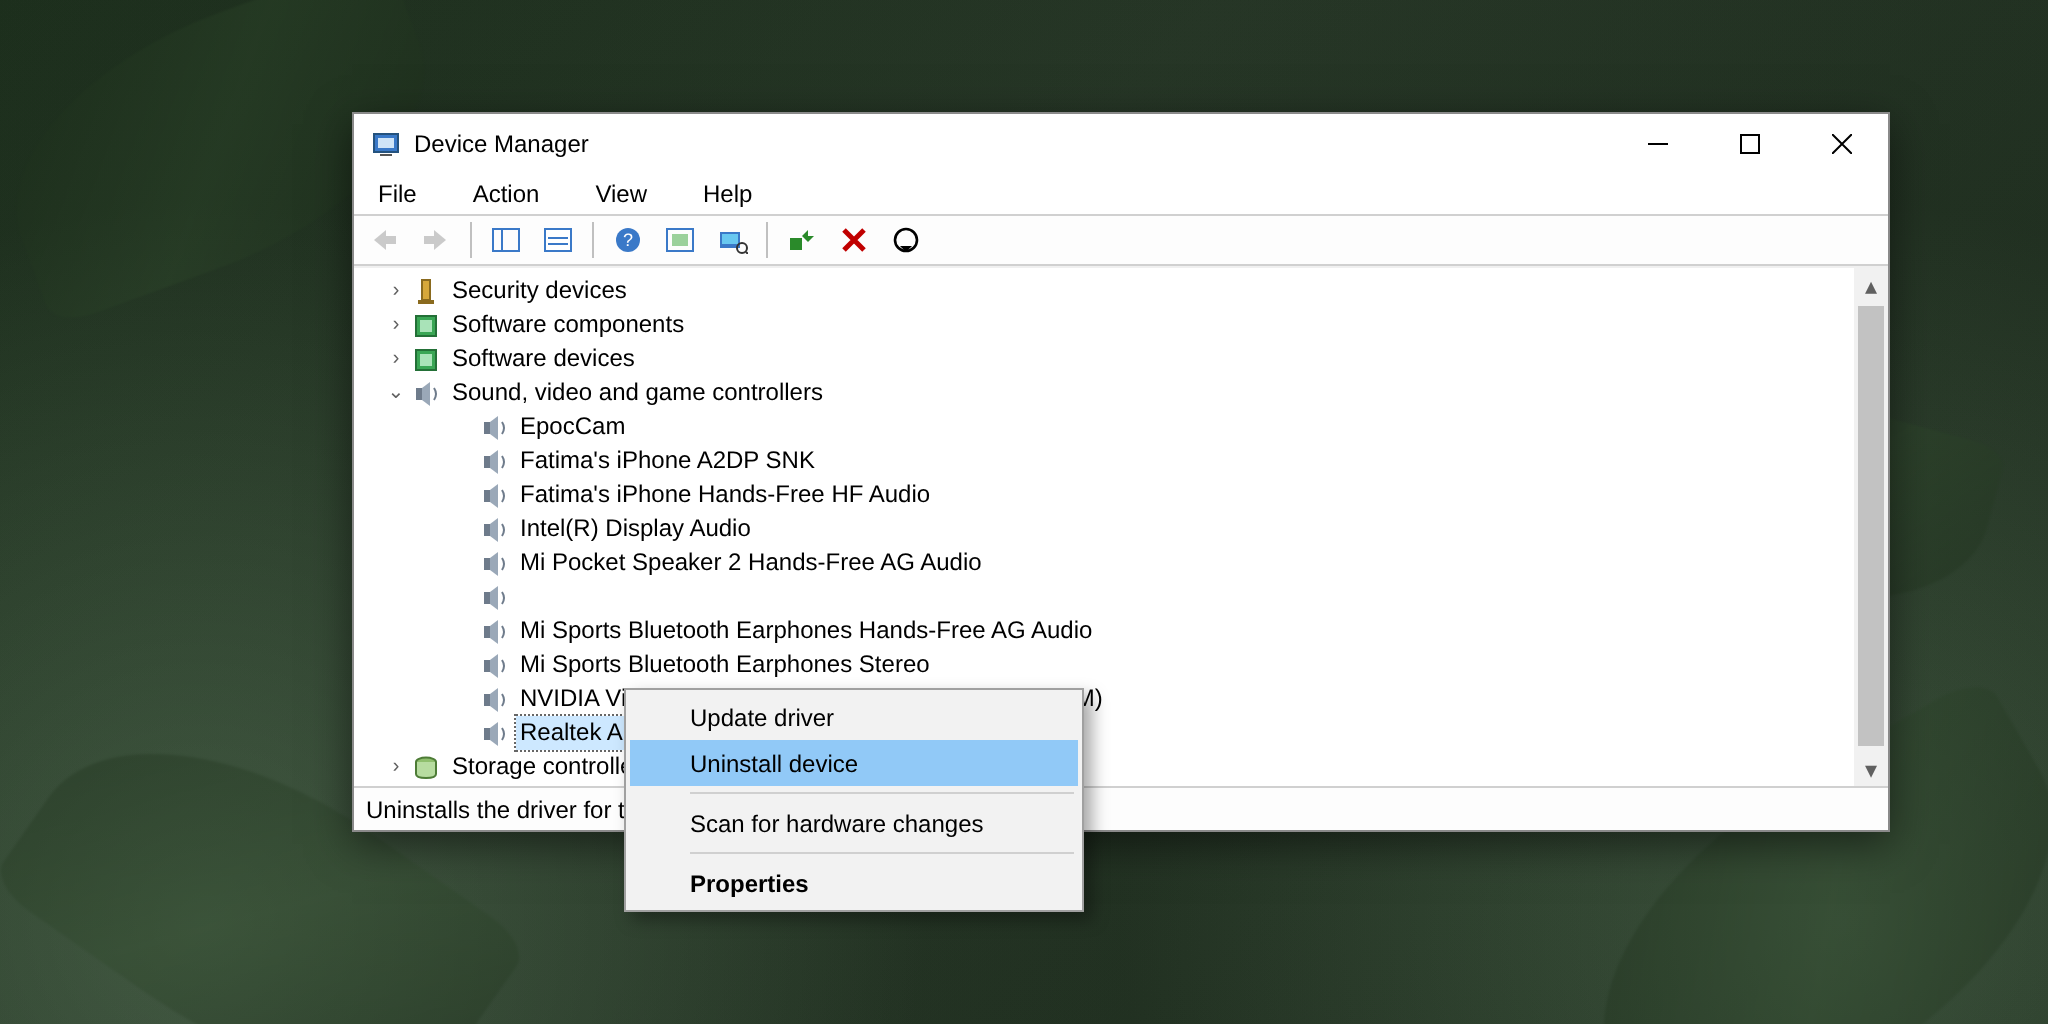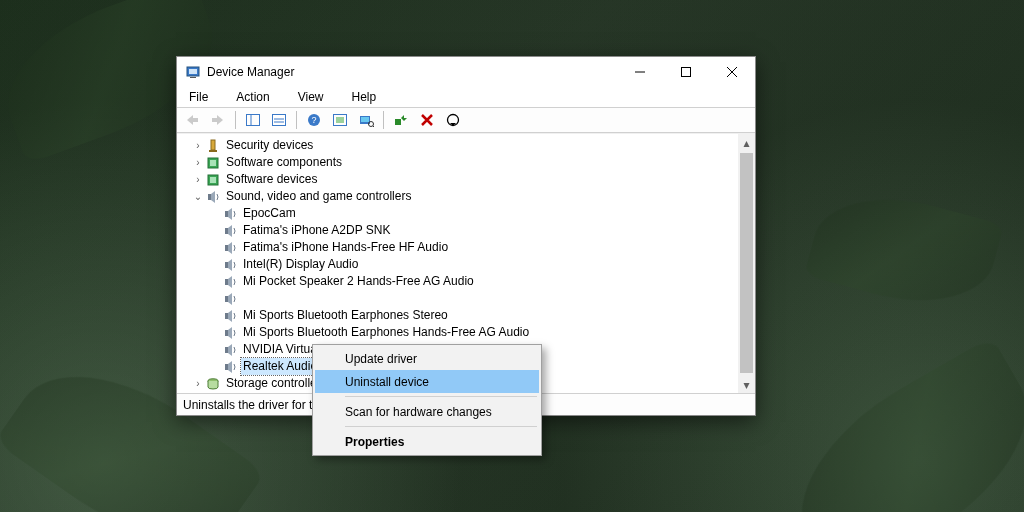--- a/index.html
+++ b/index.html
@@ -13,21 +13,21 @@
   }
   .leaf { position: absolute; background: linear-gradient(130deg, #1a2a18 0%, #304a2c 50%, #1a2a18 100%); border-radius: 60% 10% 60% 10%; opacity: 0.35; filter: blur(0.5px); }
   .leaf.l1 { width: 220px; height: 120px; top: 10px; left: 0; transform: rotate(-20deg); }
   .leaf.l2 { width: 240px; height: 130px; bottom: -10px; left: 10px; transform: rotate(35deg); }
   .leaf.l3 { width: 260px; height: 140px; bottom: -20px; right: -20px; transform: rotate(-30deg); }
   .leaf.l4 { width: 180px; height: 100px; top: 200px; right: 30px; transform: rotate(15deg); }
 
   .window {
     position: absolute;
     top: 56px; left: 176px;
-    width: 580px; height: 360px;
+    width: 769px; height: 360px;
     background: #fff;
     border: 1px solid #8a8a8a;
     box-shadow: 0 6px 20px rgba(0,0,0,0.5);
     display: flex; flex-direction: column;
     font-size: 12px;
     color: #000;
   }
   .titlebar {
     height: 30px; display: flex; align-items: center;
     padding-left: 8px;
@@ -52,21 +52,21 @@
   .vscroll .track { flex:1; position:relative; }
   .vscroll .thumb { position:absolute; left:2px; right:2px; top:2px; height:220px; background:#c2c2c2; }
 
   .node { display:flex; align-items:center; height:17px; line-height:17px; white-space:nowrap; }
   .exp { width:14px; text-align:center; color:#606060; font-size:10px; user-select:none; }
   .node .nicon { width:16px; height:16px; display:inline-flex; align-items:center; justify-content:center; margin-right:3px; }
   .node .lbl { padding: 0 2px; }
   .node.selected .lbl { background:#cde8ff; outline:1px dotted #666; }
 
   .indent-1 { padding-left: 14px; }
-  .indent-2 { padding-left: 31px; }
+  .indent-2 { padding-left: 48px; }
 
   .statusbar { height:22px; border-top:1px solid #d0d0d0; display:flex; align-items:center; padding:0 6px; font-size:12px; background:#fdfdfd; }
 
   .context-menu {
     position:absolute;
     top: 344px; left: 312px;
     width: 230px;
     background:#f2f2f2;
     border:1px solid #a0a0a0;
     box-shadow: 4px 4px 8px rgba(0,0,0,0.35);
@@ -303,32 +303,32 @@
         </div>
         <div class="node indent-2">
           <span class="exp"></span>
           <span class="nicon">
             <svg viewBox="0 0 16 16" width="16" height="16">
               <rect x="3" y="5" width="3" height="6" fill="#6e7b8b"></rect>
               <path d="M6 5 L10 2 L10 14 L6 11 Z" fill="#9aa8b8"></path>
               <path d="M12 5 Q14 8 12 11" stroke="#6e7b8b" fill="none"></path>
             </svg>
           </span>
+          <span class="lbl">Mi Sports Bluetooth Earphones Hands-Free AG Audio</span>
+        </div>
+        <div class="node indent-2">
+          <span class="exp"></span>
+          <span class="nicon">
+            <svg viewBox="0 0 16 16" width="16" height="16">
+              <rect x="3" y="5" width="3" height="6" fill="#6e7b8b"></rect>
+              <path d="M6 5 L10 2 L10 14 L6 11 Z" fill="#9aa8b8"></path>
+              <path d="M12 5 Q14 8 12 11" stroke="#6e7b8b" fill="none"></path>
+            </svg>
+          </span>
           <span class="lbl">Mi Sports Bluetooth Earphones Stereo</span>
-        </div>
-        <div class="node indent-2">
-          <span class="exp"></span>
-          <span class="nicon">
-            <svg viewBox="0 0 16 16" width="16" height="16">
-              <rect x="3" y="5" width="3" height="6" fill="#6e7b8b"></rect>
-              <path d="M6 5 L10 2 L10 14 L6 11 Z" fill="#9aa8b8"></path>
-              <path d="M12 5 Q14 8 12 11" stroke="#6e7b8b" fill="none"></path>
-            </svg>
-          </span>
-          <span class="lbl">Mi Sports Bluetooth Earphones Hands-Free AG Audio</span>
         </div>
         <div class="node indent-2">
           <span class="exp"></span>
           <span class="nicon">
             <svg viewBox="0 0 16 16" width="16" height="16">
               <rect x="3" y="5" width="3" height="6" fill="#6e7b8b"></rect>
               <path d="M6 5 L10 2 L10 14 L6 11 Z" fill="#9aa8b8"></path>
               <path d="M12 5 Q14 8 12 11" stroke="#6e7b8b" fill="none"></path>
             </svg>
           </span>

